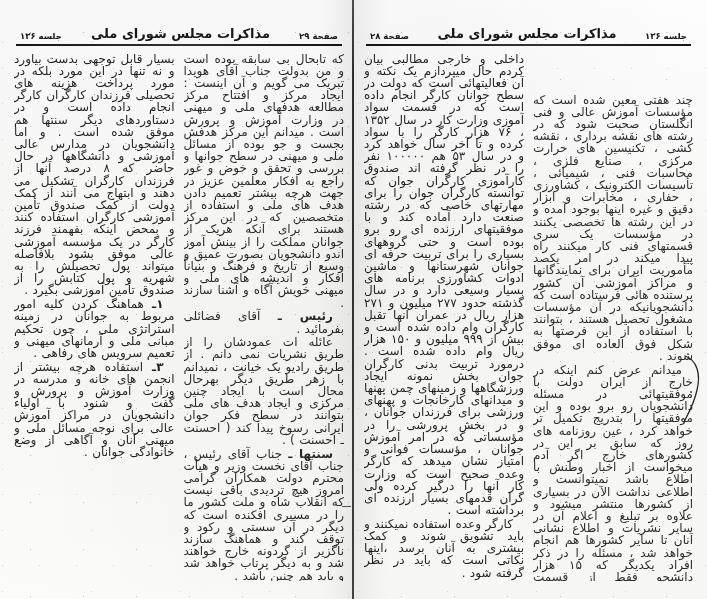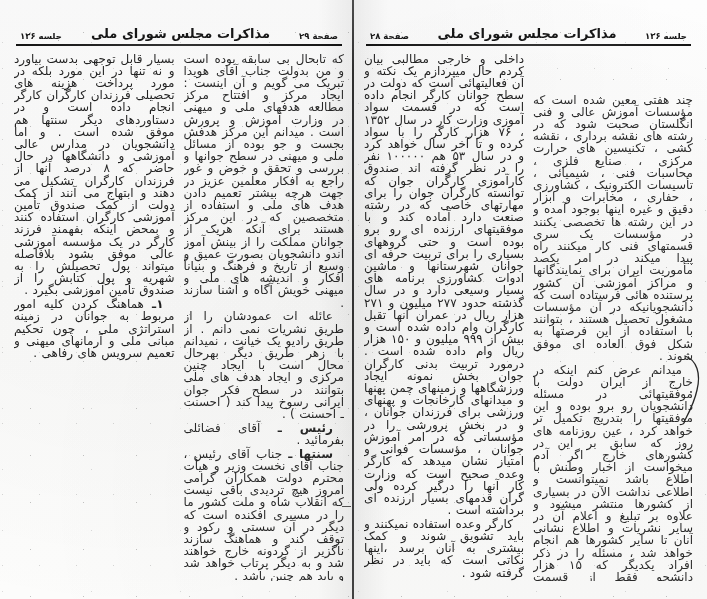--- a/index.html
+++ b/index.html
@@ -134,26 +134,27 @@
       <span>صفحة ۲۹</span>
       <span class="mid">مذاکرات مجلس شورای ملی</span>
       <span>جلسه ۱۳۶</span>
     </div>
     <div class="rule"></div>
 
     <div class="cols">
 
       <div class="col">
         <p class="noind">که تابحال بی سابقه بوده است و من بدولت جناب آقای هویدا تبریک می گویم و آن اینست : ایجاد مرکز و افتتاح مرکز مطالعه هدفهای ملی و میهنی در وزارت آموزش و پرورش است . میدانم این مرکز هدفش بجست و جو بوده از مسائل ملی و میهنی در سطح جوانها و بررسی و تحقق و خوض و غور راجع به افکار معلمین عزیز در جهت هرچه بیشتر تعمیم دادن هدف های ملی و استفاده از متخصصین که در این مرکز هستند برای آنکه هریک از جوانان مملکت را از بینش آموز اندو دانشجویان بصورت عمیق و وسیع از تاریخ و فرهنگ و بنیاناً افکار و اندیشه های ملی و میهنی خویش آگاه و آشنا سازند .</p>
+        <p><span class="spk">رئیس ـ</span> آقای فضائلی بفرمائید .</p>
         <p>عائله ات عمودشان را از طریق نشریات نمی دانم . از طریق رادیو یک خیانت ، نمیدانم با زهر طریق دیگر بهرحال محال است با ایجاد چنین مرکزی و ایجاد هدف های ملی بتوانند در سطح فکر جوان ایرانی رسوخ پیدا کند ( احسنت ـ احسنت ) .</p>
-        <p><span class="spk">رئیس ـ</span> آقای فضائلی بفرمائید .</p>
         <p><span class="spk">سنتها ـ</span> جناب آقای رئیس ، جناب آقای نخست وزیر و هیأت محترم دولت همکاران گرامی امروز هیچ تردیدی باقی نیست که انقلاب شاه و ملت کشور ما را در مسیری افکنده است که دیگر در آن سستی و رکود و توقف کند و هماهنگ سازند ناگزیر از گردونه خارج خواهند شد و به دیگر پرتاب خواهد شد و باید هم چنین باشد .</p>
       </div>
 
       <div class="col">
         <p class="noind">بسیار قابل توجهی بدست بیاورد و نه تنها در این مورد بلکه در مورد پرداخت هزینه های تحصیلی فرزندان کارگران کارگر انجام داده است و در دستاوردهای دیگر سنتها هم موفق شده است . و اما دانشجویان در مدارس عالی آموزشی و دانشگاهها در حال حاضر که ۸ درصد آنها از فرزندان کارگران تشکیل می دهند و ابتهاج می آنند از کمک دولت از کمک صندوق تأمین آموزشی کارگران استفاده کنند و بمحض اینکه بفهمند فرزند کارگر در یک مؤسسه آموزشی عالی موفق بشود بلافاصله میتواند پول تحصیلش را به شهریه و پول کتابش را از صندوق تأمین آموزشی بگیرد .</p>
         <p><span class="spk">۱ـ</span> هماهنگ کردن کلیه امور مربوط به جوانان در زمینه استراتژی ملی ، چون تحکیم مبانی ملی و آرمانهای میهنی و تعمیم سرویس های رفاهی .</p>
+        <p><span class="spk">۳ـ</span> استفاده هرچه بیشتر از انجمن های خانه و مدرسه در وزارت آموزش و پرورش و گفت و شنود با اولیاء دانشجویان در مراکز آموزش عالی برای نوجه مسائل ملی و میهنی آنان و آگاهی از وضع خانوادگی جوانان .</p>
       </div>
     </div>
   </div>
 
   <div id="speckle"></div>
 </div>
 
 </body></html>

